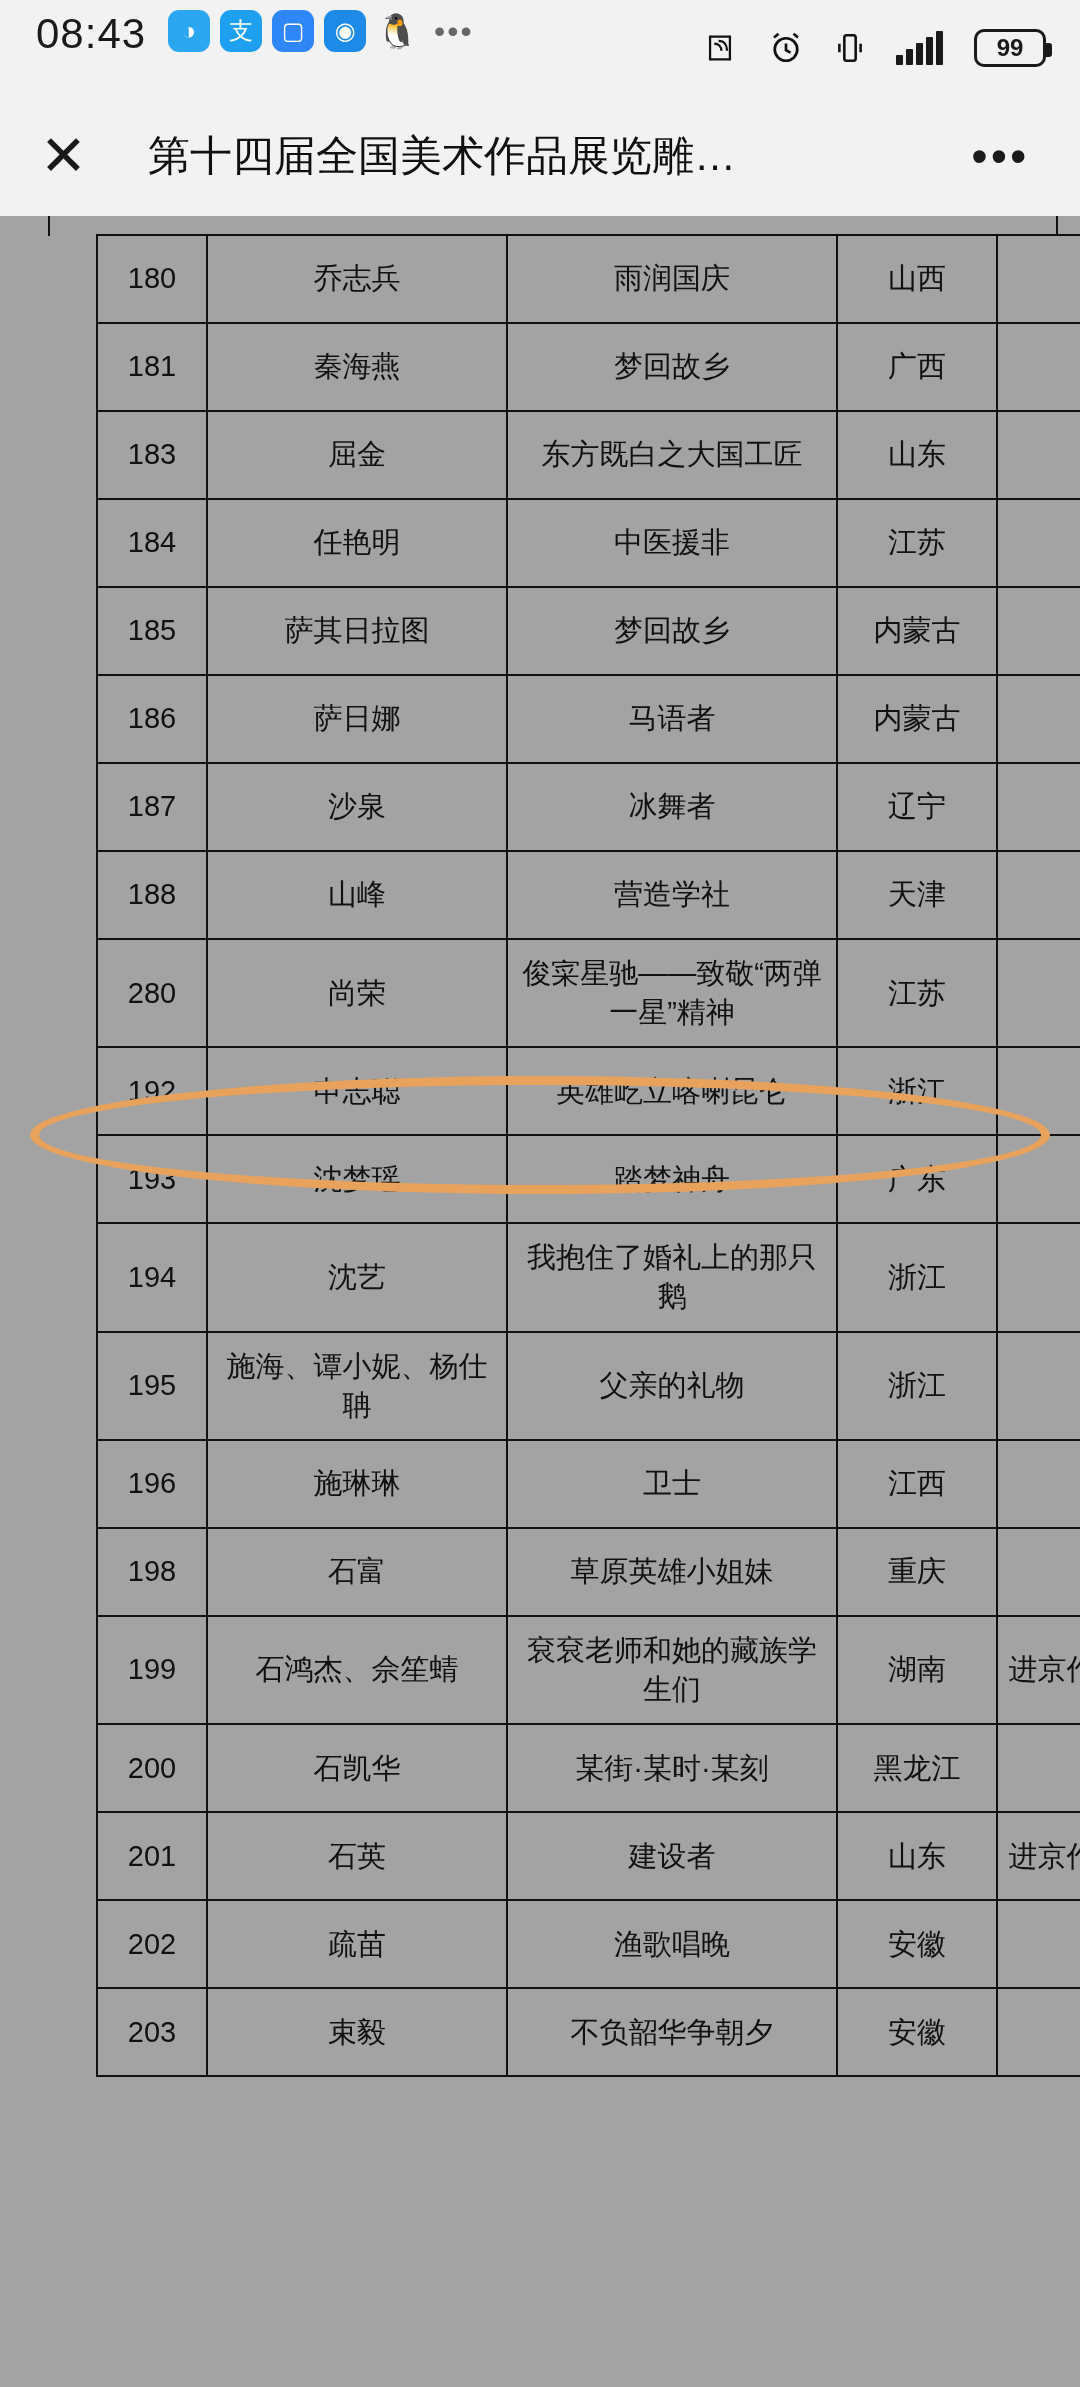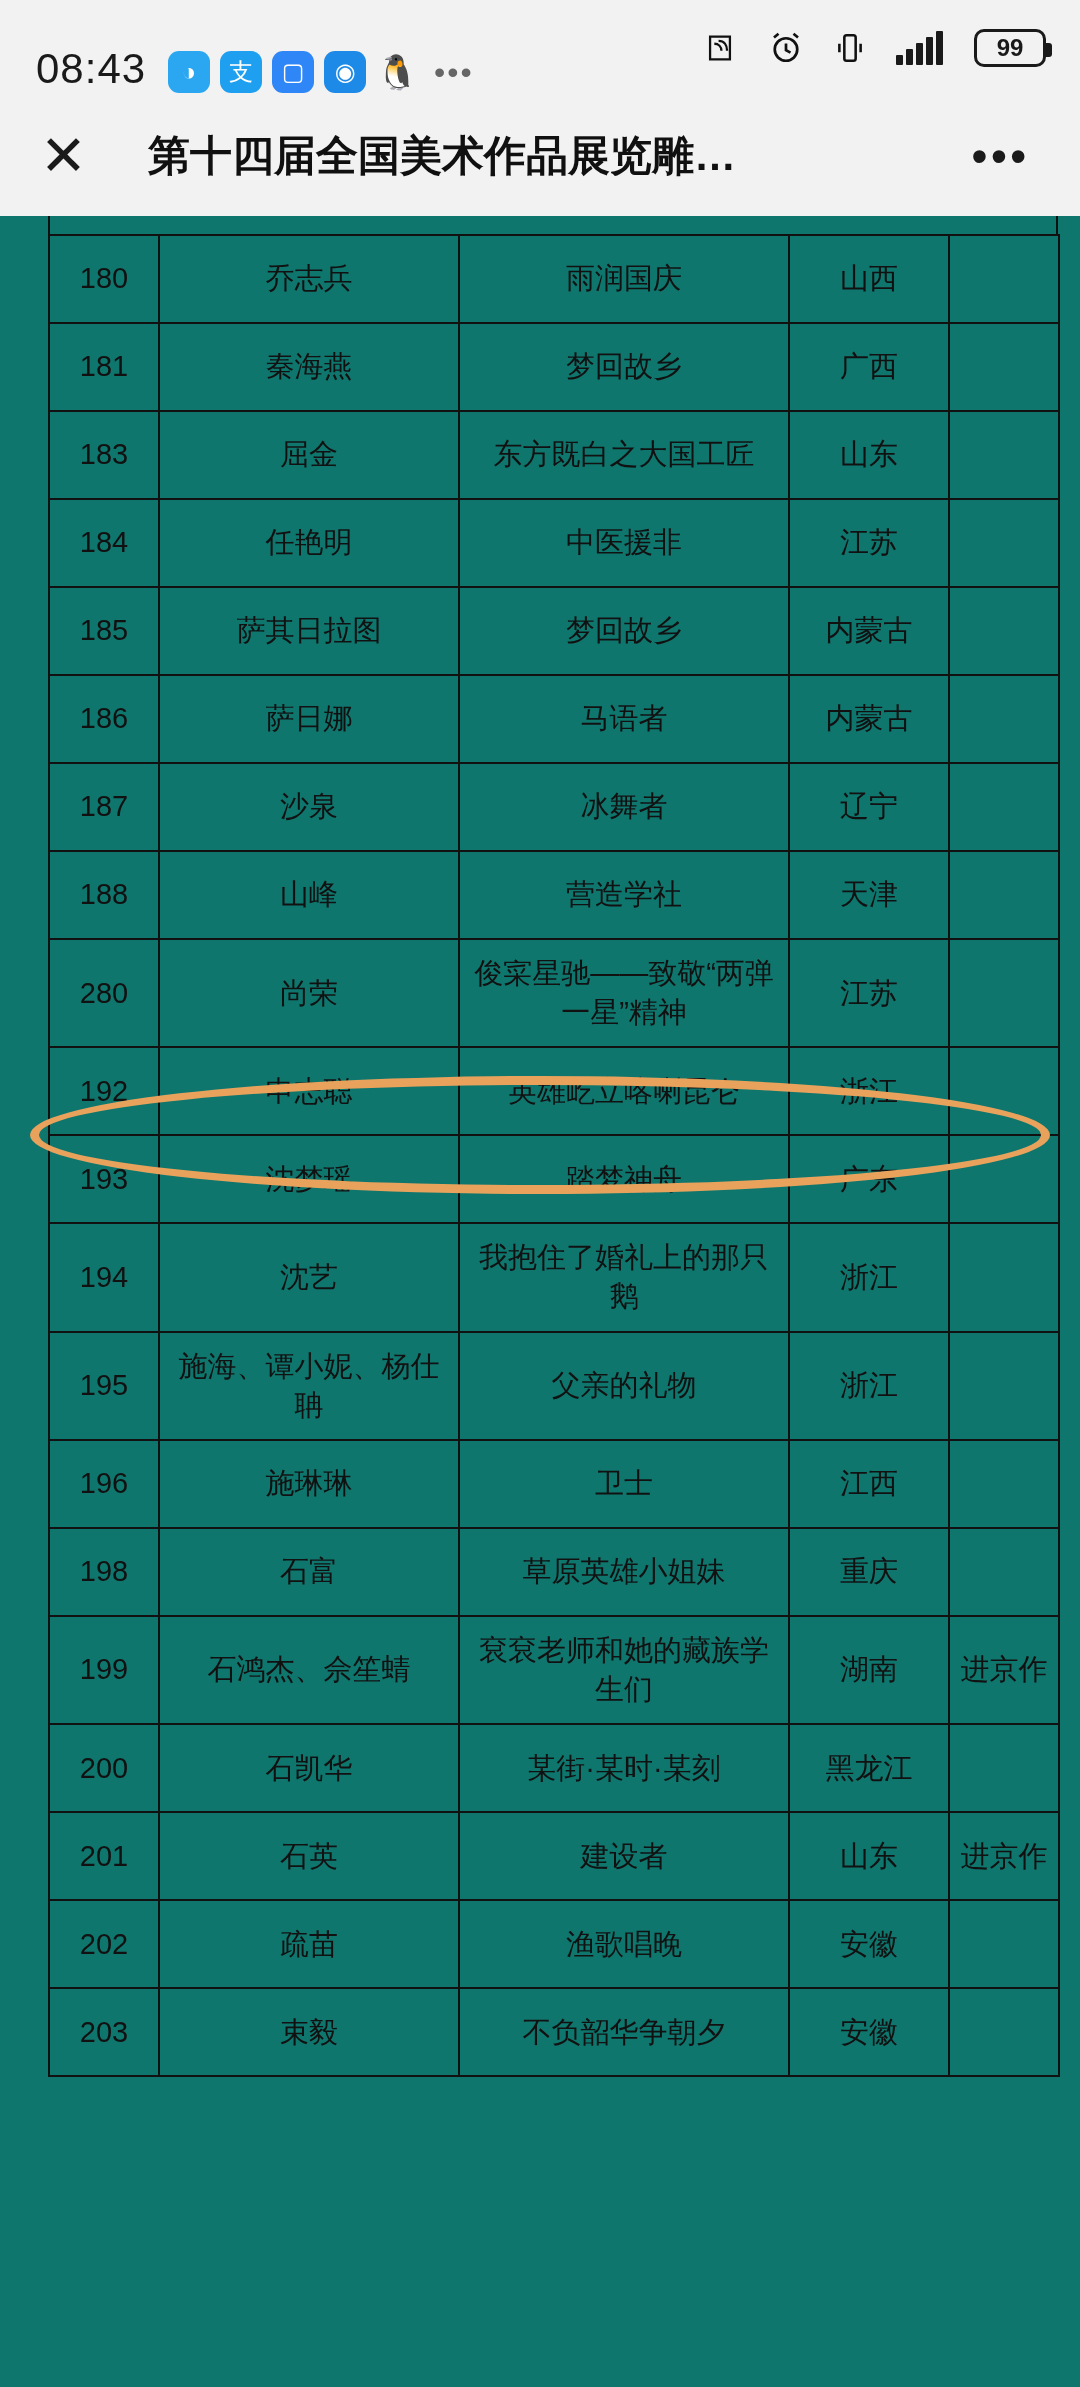--- a/index.html
+++ b/index.html
@@ -9,22 +9,22 @@
     background: #ffffff;
     font-family: "Liberation Sans", sans-serif;
   }
   body { position: relative; overflow: hidden; }
 
   
   .statusbar {
     height: 96px;
     background: #f2f2f2;
     display: flex;
-    align-items: flex-end;
-    padding: 3px 36px;
+    align-items: flex-start;
+    padding: 10px 36px;
     position: relative;
   }
   .status-time {
     font-size: 42px;
     color: #1a1a1a;
     letter-spacing: 1px;
     font-weight: 400;
   }
   .status-icons-left {
     display: flex;
@@ -83,41 +83,42 @@
     font-size: 56px;
     color: #1a1a1a;
     line-height: 1;
     font-weight: 300;
     width: 70px;
   }
   .appbar-title {
     flex: 1;
     font-size: 42px;
     color: #101010;
-    font-weight: 700;
+    font-weight: 400;
     margin-left: 38px;
     white-space: nowrap;
     overflow: hidden;
     text-overflow: ellipsis;
     padding-right: 20px;
   }
   .appbar-more {
     font-size: 44px;
     color: #1a1a1a;
     letter-spacing: 4px;
     font-weight: bold;
     padding-right: 10px;
   }
 
   
   .doc {
     position: relative;
-    background: #0f766e;
+    background: #a3a3a3;
     height: 2171px;
     overflow: hidden;
+    padding-left: 48px;
   }
   table.tbl {
     border-collapse: collapse;
     table-layout: fixed;
     width: 1010px;
     margin-left: 48px;
     margin-top: 18px;
   }
   table.tbl td {
     border: 2px solid #111;

